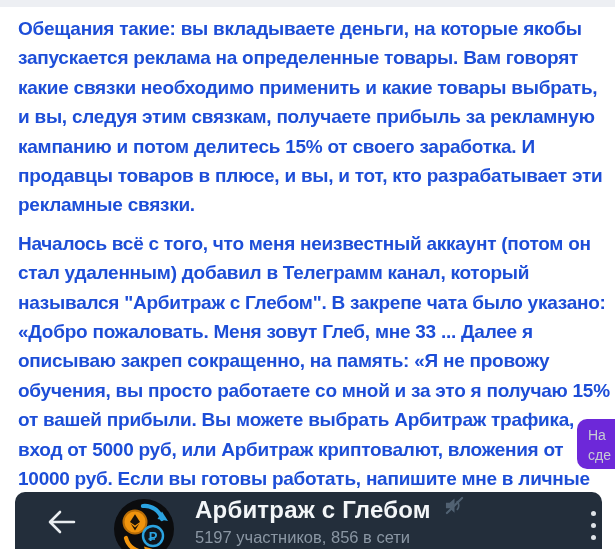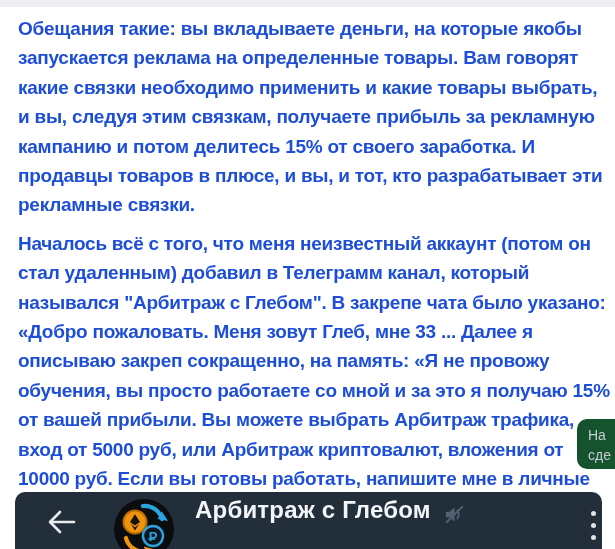--- a/index.html
+++ b/index.html
@@ -26,21 +26,21 @@
     color: #1d4ed8;
     letter-spacing: -0.25px;
   }
   .caption { margin-bottom: 14px; }
 
   
   .flyout {
     position: absolute;
     top: 419px; right: 0;
     width: 38px; height: 50px;
-    background: #14532d;
+    background: #6d28d9;
     border-radius: 10px 0 0 10px;
     padding: 6px 0 0 11px;
     overflow: hidden;
     color: #c7ccd3;
     font-size: 14px;
     line-height: 20px;
     font-weight: 400;
   }
 
   
@@ -48,21 +48,21 @@
     position: absolute;
     top: 492px; left: 15px;
     width: 587px; height: 57px;
     background: #232e3b;
     border-radius: 10px 10px 0 0;
     overflow: hidden;
   }
   .tg-back { position: absolute; left: 32px; top: 17px; width: 30px; height: 26px; }
   .tg-avatar { position: absolute; left: 99px; top: 7px; width: 60px; height: 60px; }
   .tg-info { position: absolute; left: 180px; top: 4px; }
-  .tg-title-row { display: flex; align-items: flex-end; gap: 13px; }
+  .tg-title-row { display: flex; align-items: flex-start; gap: 13px; }
   .tg-title {
     font-size: 24px; font-weight: 700;
     color: #f3f6f8; letter-spacing: 0.2px;
     white-space: nowrap;
   }
   .tg-muted { width: 21px; height: 19px; opacity: 0.8; }
   .tg-sub {
     margin-top: 4px;
     font-size: 16.5px; color: #8a96a3;
     white-space: nowrap;
@@ -119,20 +119,21 @@
 
   <div class="tg-info">
     <div class="tg-title-row">
       <span class="tg-title">Арбитраж с Глебом</span>
       <svg class="tg-muted" viewBox="0 0 22 20">
         <polygon points="2,7 6,7 11,2.5 11,17.5 6,13 2,13" fill="#5d6f81"></polygon>
         <path d="M14 6 C16 8 16 12 14 14" stroke="#5d6f81" stroke-width="1.8" fill="none" stroke-linecap="round"></path>
         <line x1="3" y1="18" x2="19" y2="2" stroke="#5d6f81" stroke-width="2.2" stroke-linecap="round"></line>
       </svg>
     </div>
+    <div class="tg-sub">5197 участников, 856 в сети</div>
   </div>
 
   <div class="tg-kebab">
     <span></span>
       <span></span>
       <span></span>
   </div>
 </div>
 
 </body></html>

